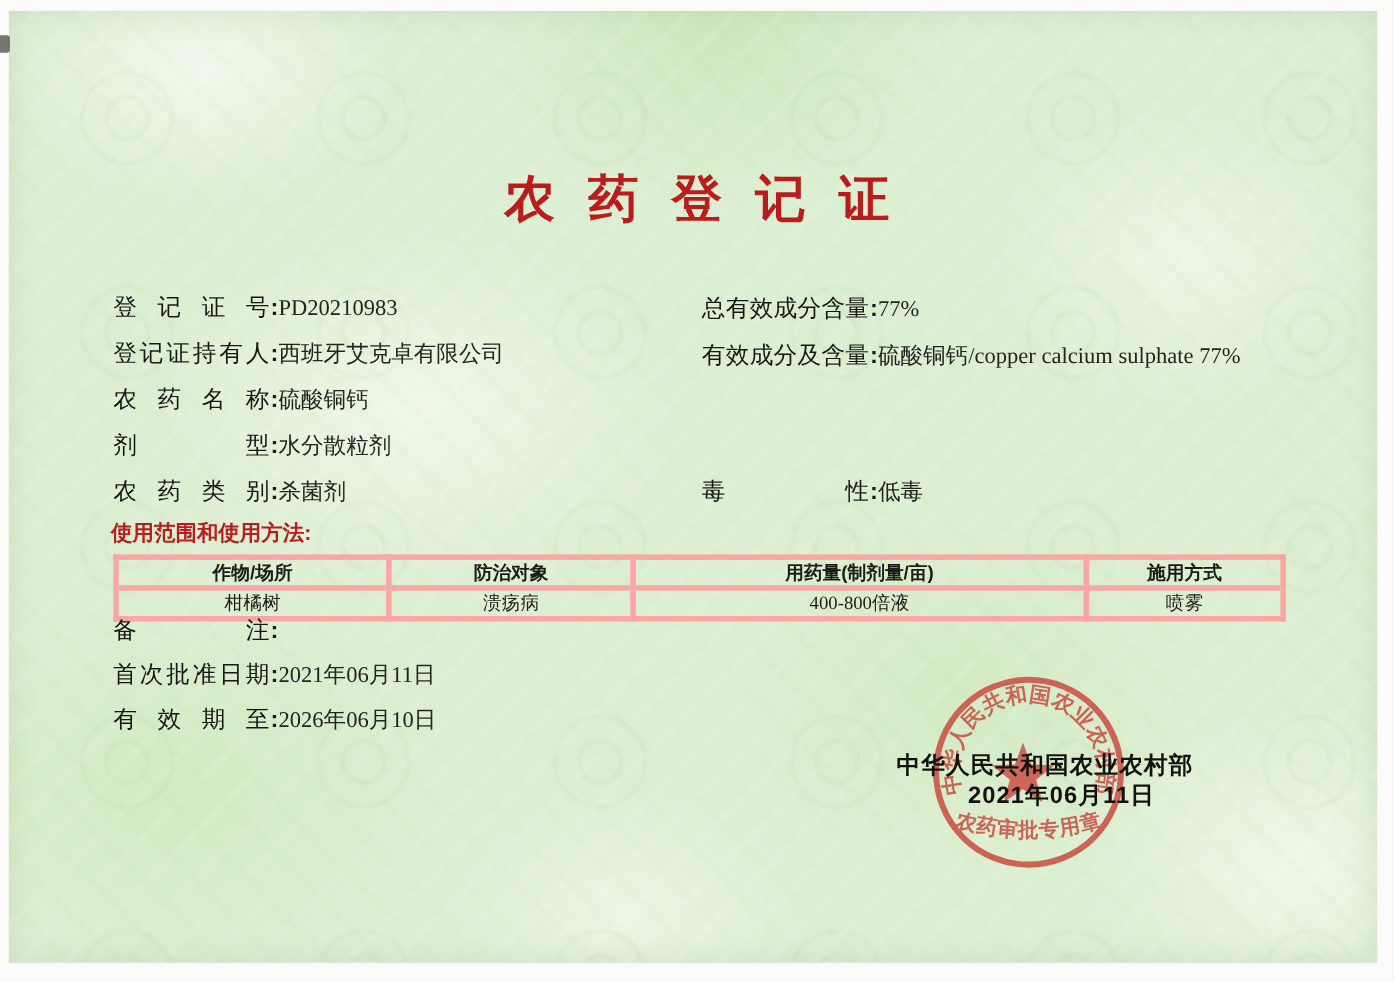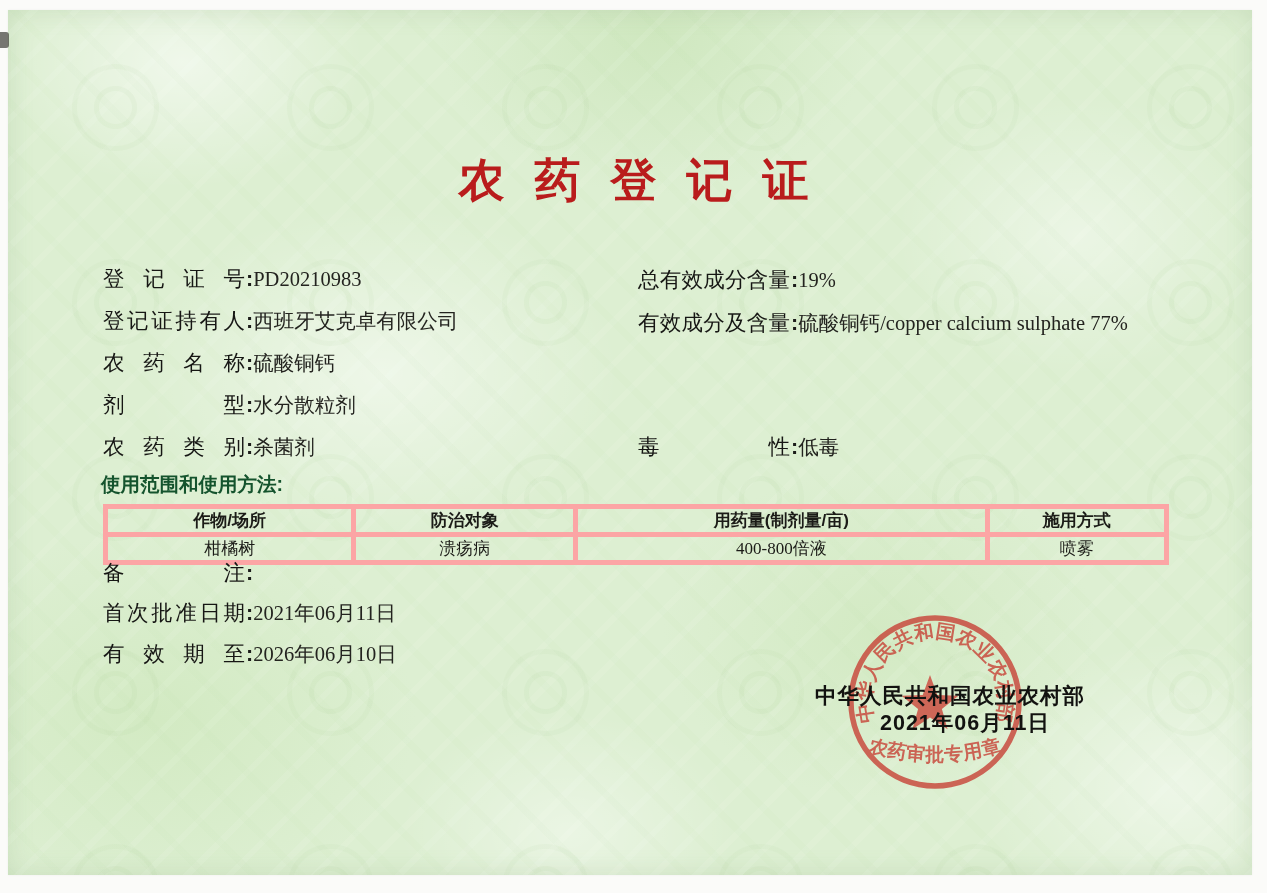--- a/index.html
+++ b/index.html
@@ -55,21 +55,21 @@
   }
   .w142 { width:142px; }
   .w152 { width:152px; }
   .field .col { font-weight:bold; font-size:21.5px; padding-left:1px; }
   .field .val {
     font-family:"Liberation Serif", serif; font-size:20.5px; color:#23231f;
   }
 
   .section-heading {
     position:absolute; left:101px; top:471px;
-    font-weight:bold; font-size:19.5px; color:#14532d;
+    font-weight:bold; font-size:19.5px; color:#b91c1c;
   }
 
   table.usage {
     position:absolute; left:103px; top:504px; width:1066px;
     border-collapse:collapse; table-layout:fixed;
     border:2px solid #26261f; border-top-width:3px;
   }
   table.usage th, table.usage td {
     border:5px solid #fca5a5; text-align:center; white-space:nowrap;
     overflow:hidden; color:#1b1b17;
@@ -105,21 +105,21 @@
     <span class="lab w142">农药名称</span><span class="col">:</span><span class="val">硫酸铜钙</span>
   </div>
   <div class="field" style="left:103px; top:390px;">
     <span class="lab w142">剂型</span><span class="col">:</span><span class="val">水分散粒剂</span>
   </div>
   <div class="field" style="left:103px; top:432px;">
     <span class="lab w142">农药类别</span><span class="col">:</span><span class="val">杀菌剂</span>
   </div>
 
   <div class="field" style="left:638px; top:265px;">
-    <span class="lab w152">总有效成分含量</span><span class="col">:</span><span class="val">19%</span>
+    <span class="lab w152">总有效成分含量</span><span class="col">:</span><span class="val">77%</span>
   </div>
   <div class="field" style="left:638px; top:308px;">
     <span class="lab w152">有效成分及含量</span><span class="col">:</span><span class="val">硫酸铜钙/copper calcium sulphate 77%</span>
   </div>
   <div class="field" style="left:638px; top:432px;">
     <span class="lab w152">毒性</span><span class="col">:</span><span class="val">低毒</span>
   </div>
 
   <div class="section-heading">使用范围和使用方法:</div>
   <table class="usage" id="usage-table">

